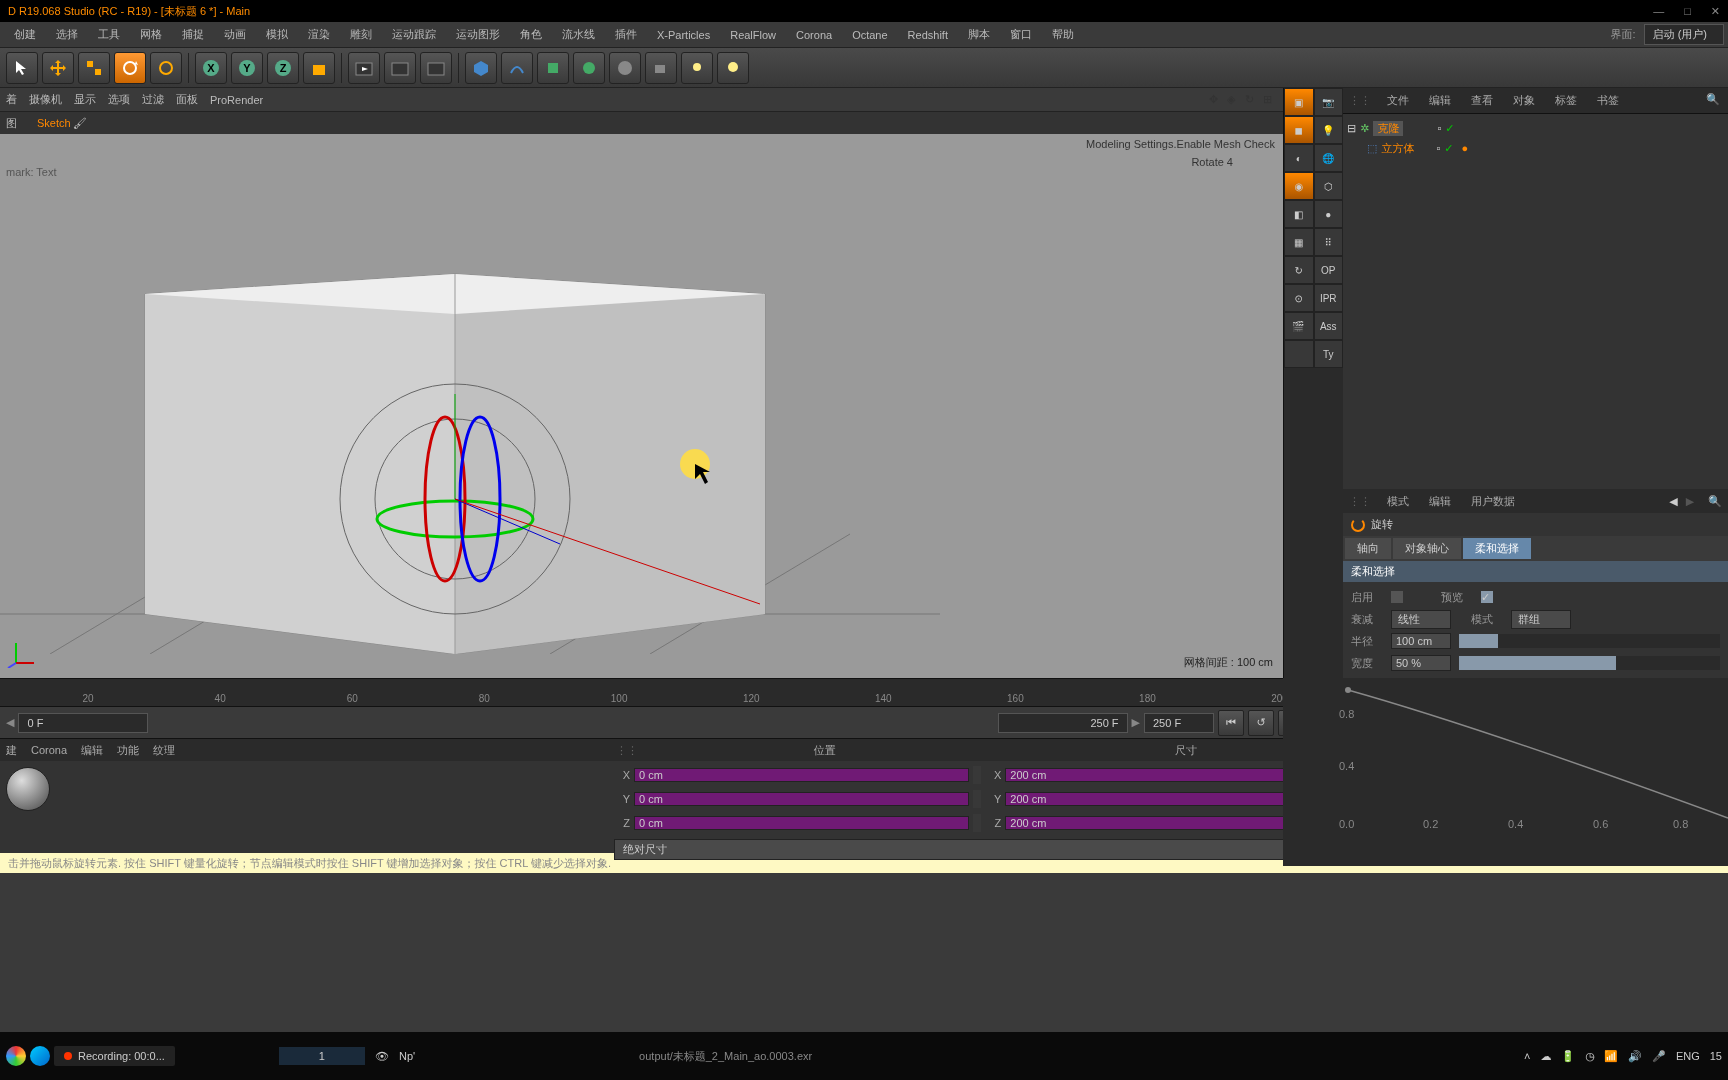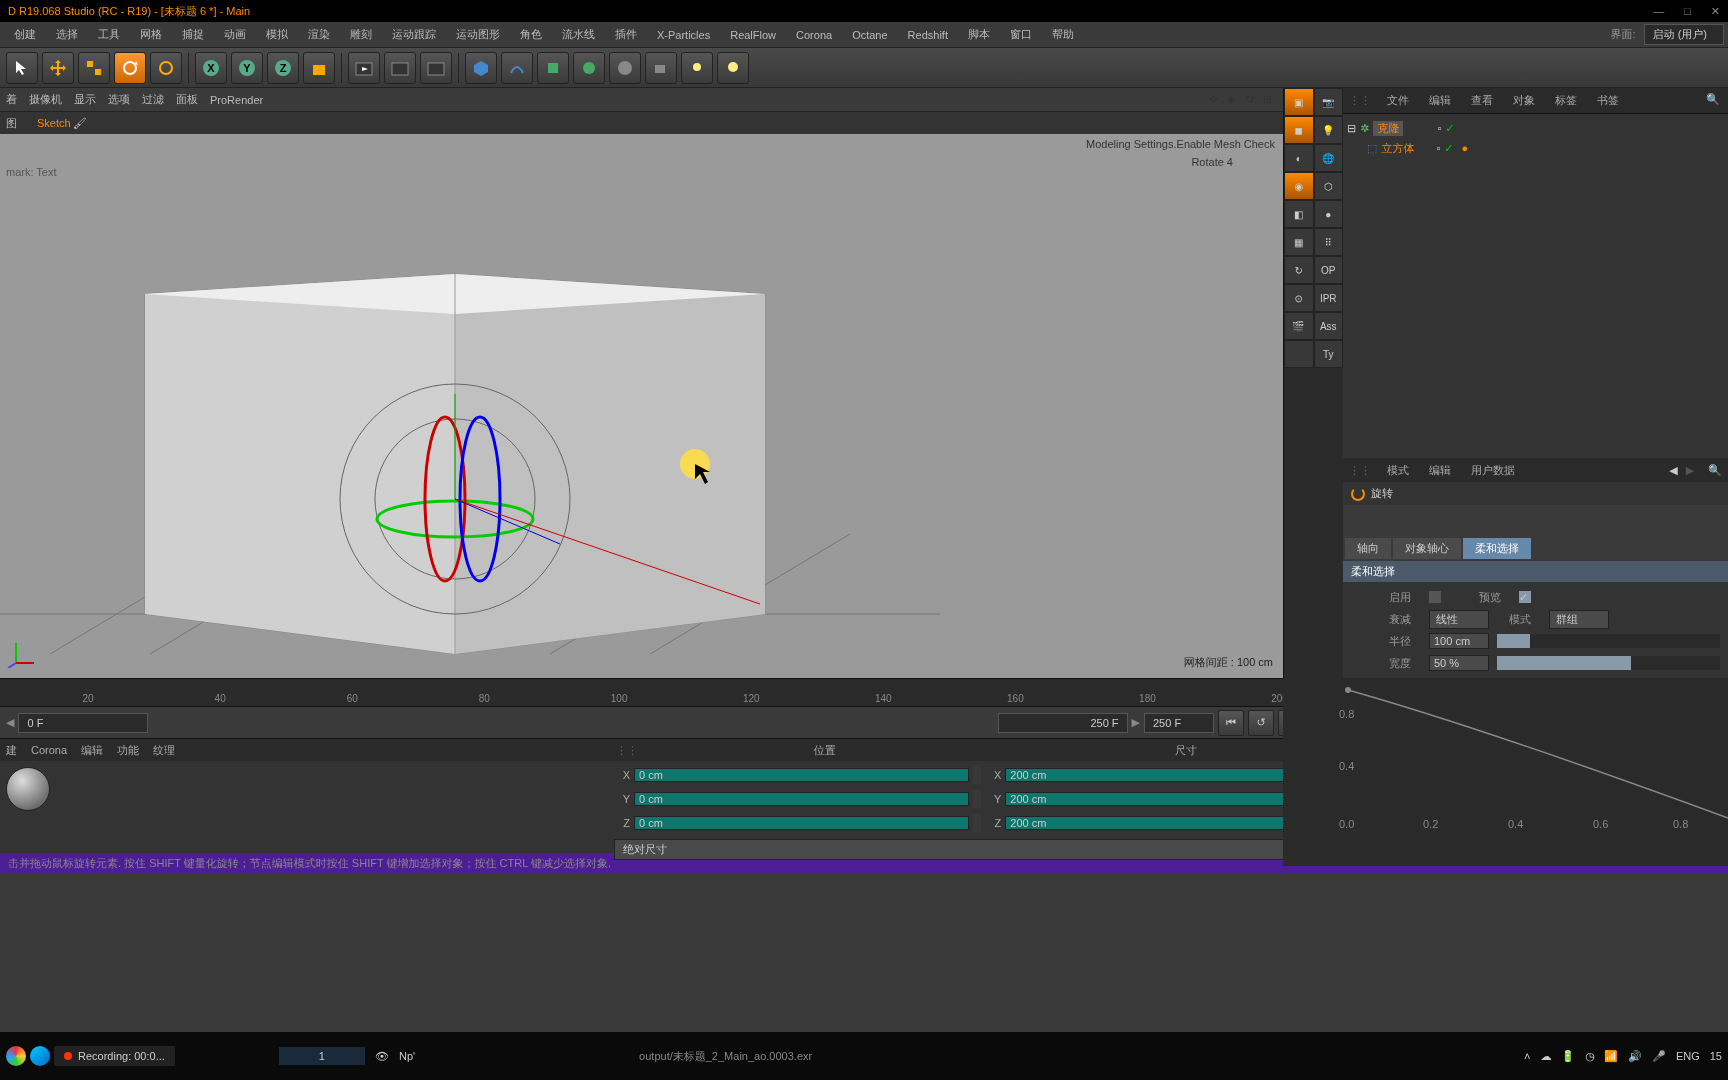--- a/index.html
+++ b/index.html
@@ -60,26 +60,26 @@
 .tree-indent { width: 16px; }
 .tree-label { color: #ff8800; }
 .tree-label.selected { background: #555; color: #ff8800; padding: 0 4px; }
 
 
 .attr-panel { background: #333; }
 .attr-tabs { background: #2a2a2a; height: 24px; display: flex; align-items: center; padding: 0 6px; }
 .attr-title { background: #333; padding: 4px 8px; display: flex; align-items: center; gap: 6px; }
 .attr-title-icon { width: 14px; height: 14px; border: 2px solid #ff8800; border-radius: 50%; border-top-color: transparent; }
 .attr-subtabs { background: #3a3a3a; display: flex; gap: 2px; padding: 2px; }
-.attr-subtab { padding: 3px 12px; background: #4a4a4a; color: #ccc; cursor: pointer; margin-top: 31px; }
+.attr-subtab { padding: 3px 12px; background: #4a4a4a; color: #ccc; cursor: pointer; }
 .attr-subtab.active { background: #6688aa; color: #fff; }
 .attr-section { background: #4a5a6a; color: #fff; padding: 3px 8px; }
 .attr-rows { padding: 4px 8px; }
 .attr-row { display: flex; align-items: center; height: 22px; gap: 8px; }
-.attr-label { color: #999; min-width: 32px; margin-left: 38px; }
+.attr-label { color: #999; min-width: 32px; }
 .attr-check { width: 12px; height: 12px; background: #555; }
 .attr-check.on { background: #8899aa; }
 .attr-combo { background: #4a4a4a; border: 1px solid #222; padding: 1px 18px 1px 6px; min-width: 60px; }
 .attr-input { background: #4a4a4a; border: 1px solid #222; padding: 1px 4px; width: 60px; color: #ccc; }
 .attr-slider { height: 14px; background: #2a2a2a; flex: 1; position: relative; }
 .attr-slider-fill { height: 100%; background: #8899aa; }
 
 
 .timeline-ruler { background: #2a2a2a; height: 28px; display: flex; align-items: center; border-top: 1px solid #111; }
 .ruler-scale { flex: 1; display: flex; position: relative; height: 100%; }
@@ -97,28 +97,28 @@
 .mat-panel { width: 610px; display: flex; flex-direction: column; }
 .mat-menu { background: #2a2a2a; height: 22px; display: flex; align-items: center; padding: 0 6px; gap: 14px; }
 .mat-menu-item { color: #aaa; cursor: pointer; }
 .mat-content { flex: 1; background: #333; padding: 6px; }
 .coord-panel { flex: 1; background: #333; }
 .coord-header { background: #2a2a2a; height: 22px; display: flex; align-items: center; }
 .coord-hcol { flex: 1; text-align: center; color: #aaa; }
 .coord-rows { padding: 2px 4px; }
 .coord-row { display: flex; align-items: center; height: 24px; gap: 4px; }
 .coord-lbl { width: 16px; text-align: right; color: #aaa; }
-.coord-input { background: #0f766e; border: 1px solid #222; padding: 0 4px; flex: 1; color: #ccc; }
+.coord-input { background: #701a75; border: 1px solid #222; padding: 0 4px; flex: 1; color: #ccc; }
 .coord-spin { width: 8px; height: 18px; background: #383838; }
 .coord-bottom { display: flex; gap: 4px; padding: 2px 4px; }
 .coord-combo { background: #4a4a4a; border: 1px solid #222; padding: 2px 20px 2px 8px; flex: 1; }
 .coord-apply { background: #555; border: 1px solid #222; padding: 2px 20px; }
 
 
-.statusbar { background: #4c1d95; height: 20px; display: flex; align-items: center; padding: 0 8px; color: #888; font-size: 10px; }
+.statusbar { background: #fef9c3; height: 20px; display: flex; align-items: center; padding: 0 8px; color: #888; font-size: 10px; }
 
 
 .taskbar { background: #0a0a0a; height: 48px; display: flex; align-items: center; padding: 0 6px; gap: 4px; position: absolute; bottom: 0; width: 100%; }
 .task-item { background: #222; padding: 4px 10px; color: #ccc; display: flex; align-items: center; gap: 6px; border-radius: 2px; }
 .task-rec { width: 8px; height: 8px; background: #ff3300; border-radius: 50%; }
 .task-tray { margin-left: auto; display: flex; align-items: center; gap: 10px; color: #ccc; }
 .task-frame { background: #1a2a3a; color: #ccc; padding: 3px 40px; }
 .task-path { color: #888; }
 
 svg { display: block; }

